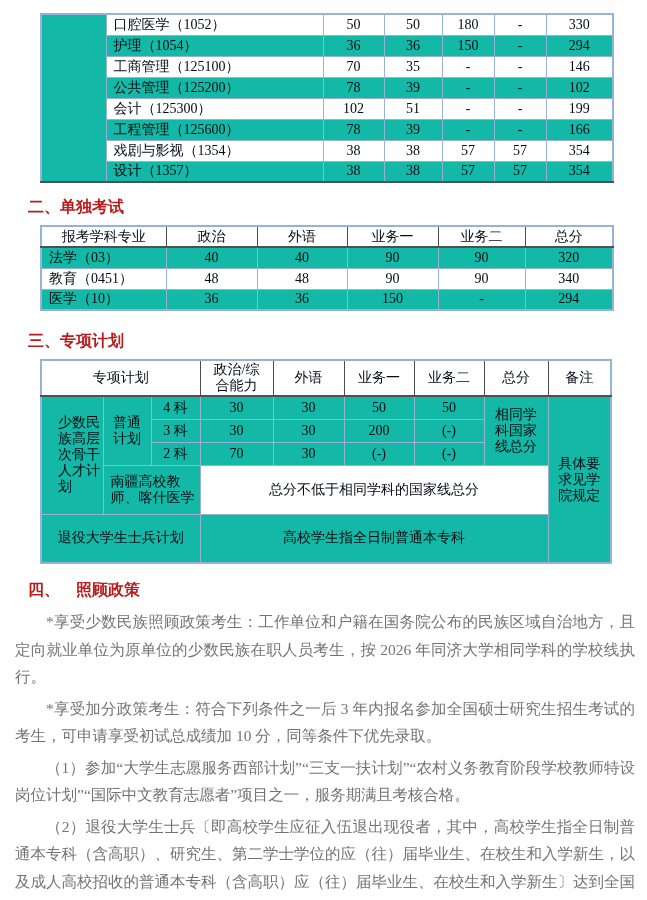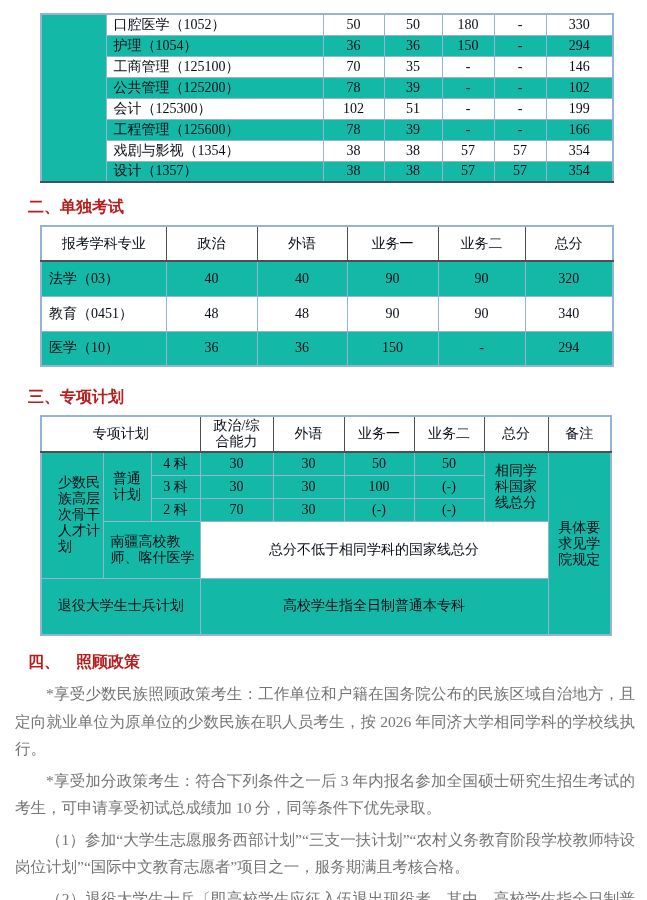--- a/index.html
+++ b/index.html
@@ -31,25 +31,25 @@
     background:#fff;
     border:1px solid #4f4f4f;
     border-top:2px solid #95b3d7;
     border-bottom:2px solid #4f4f4f;
   }
   tr.hdr th:first-child{border-left:2px solid #95b3d7;}
   tr.hdr th:last-child{border-right:2px solid #95b3d7;}
 
   #t1 tr{height:21px;}
   #t1{border-bottom:2px solid #44506a;}
-  #t2 tr{height:35px;}
+  #t2 tr{height:21px;}
 
   #t3 tr.hrow{height:36px;}
   #t3 tr.r-s{height:23px;}
-  #t3 tr.r-tall{height:57px;}
+  #t3 tr.r-tall{height:49px;}
   #t3 td.minority{text-align:left;padding-left:16px;}
   #t3 td.nanjiang{text-align:left;padding-left:7px;}
 
   
   .sec-heading{
     font-family:"Liberation Sans","DejaVu Sans",sans-serif;
     font-weight:bold;font-size:16px;color:#b91c1c;
     margin:14px 0 8px 28px;line-height:20px;
   }
   .sec-heading.s3{margin-top:20px;}
@@ -235,21 +235,21 @@
 科国家
 线总分</td>
       <td rowspan="5" class="blue pre">具体要
 求见学
 院规定</td>
     </tr>
     <tr class="r-s">
       <td class="blue">3 科</td>
       <td class="blue">30</td>
       <td class="blue">30</td>
-      <td class="blue">100</td>
+      <td class="blue">200</td>
       <td class="blue">(-)</td>
     </tr>
     <tr class="r-s">
       <td class="blue">2 科</td>
       <td class="blue">70</td>
       <td class="blue">30</td>
       <td class="blue">(-)</td>
       <td class="blue">(-)</td>
     </tr>
     <tr class="r-tall">

